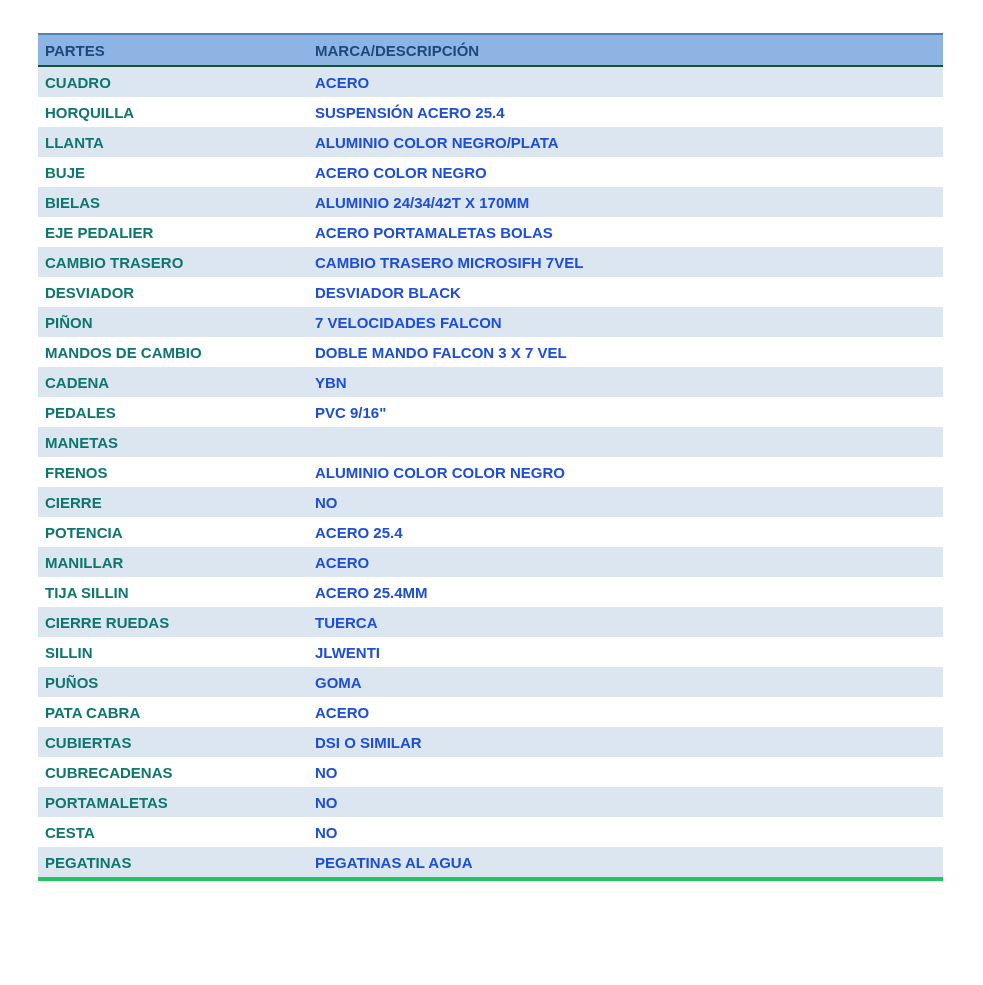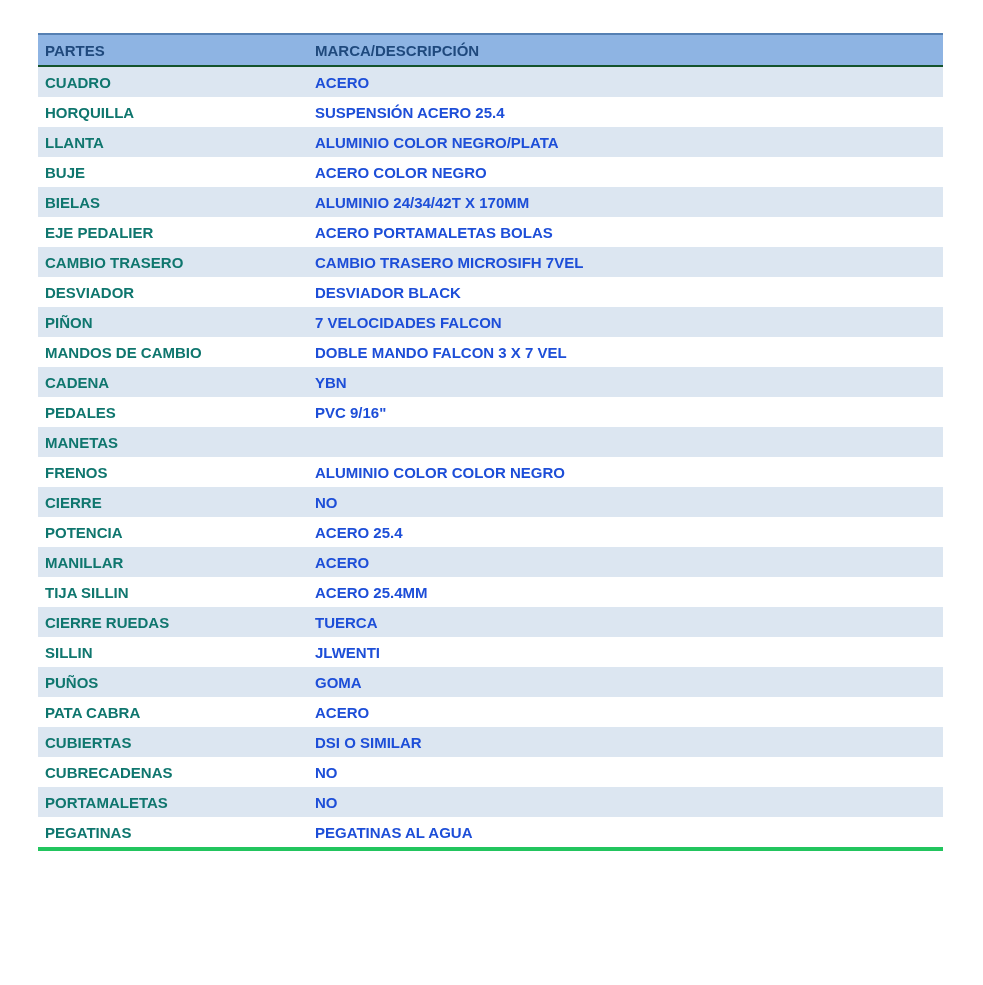--- a/index.html
+++ b/index.html
@@ -165,17 +165,21 @@
       </tr>
       <tr>
         <td class="parte-cell">CUBRECADENAS</td>
         <td class="desc-cell">NO</td>
       </tr>
       <tr>
         <td class="parte-cell">PORTAMALETAS</td>
         <td class="desc-cell">NO</td>
       </tr>
       <tr>
+        <td class="parte-cell">CESTA</td>
+        <td class="desc-cell">NO</td>
+      </tr>
+      <tr>
         <td class="parte-cell">PEGATINAS</td>
         <td class="desc-cell">PEGATINAS AL AGUA</td>
       </tr>
     </tbody>
 </table>
 
 </body></html>

